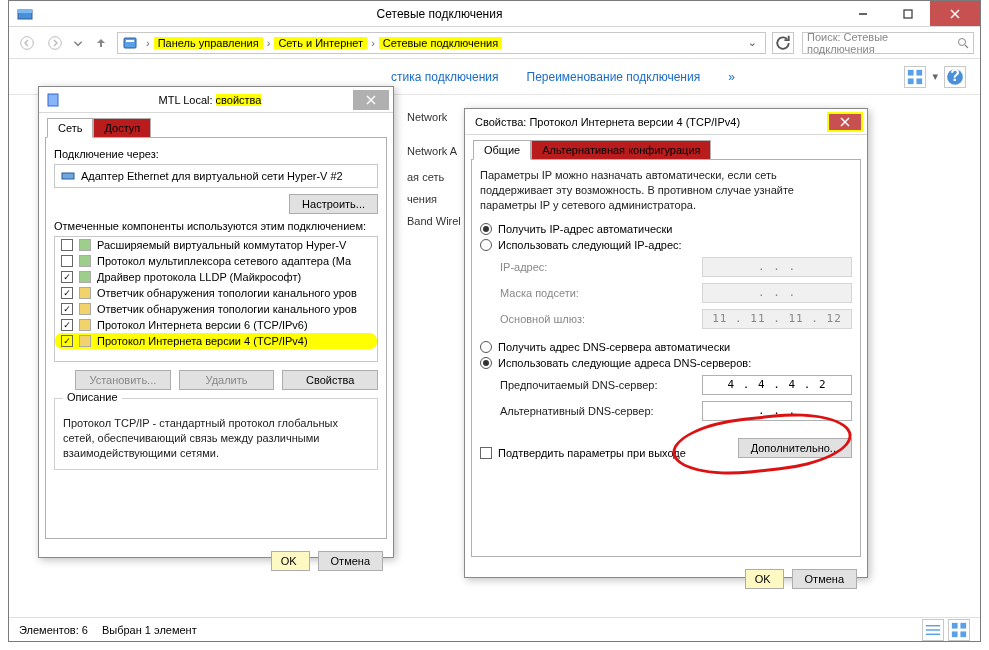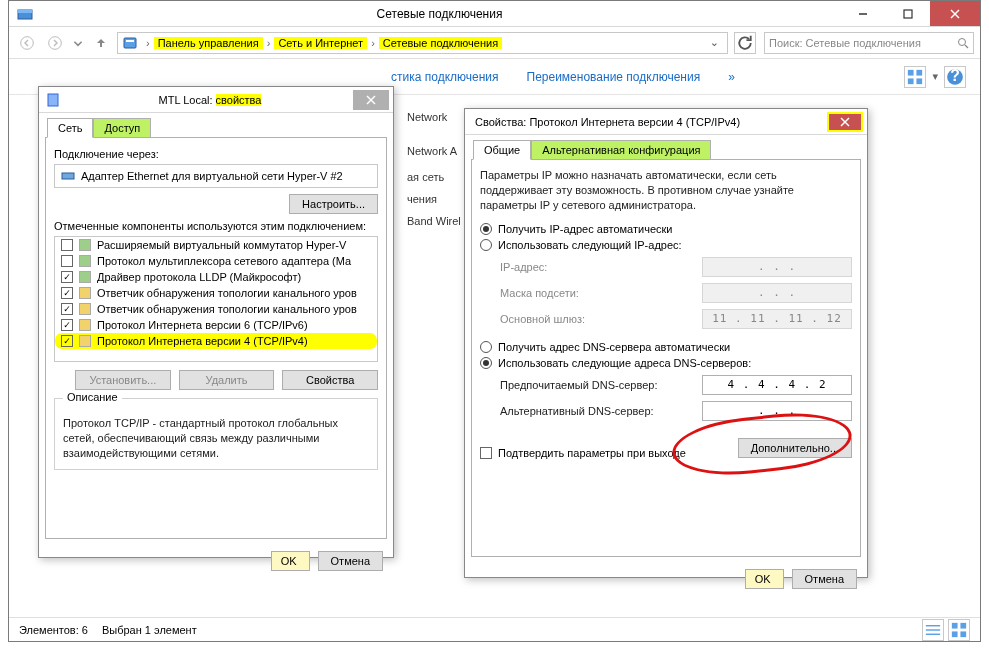--- a/index.html
+++ b/index.html
@@ -19,21 +19,21 @@
   .navbtn { width:24px; height:24px; border:1px solid transparent; border-radius:2px; display:inline-flex; align-items:center; justify-content:center; color:#888; }
   .navbtn svg { width:14px; height:14px; }
   .crumbs { flex:1; height:22px; border:1px solid #c8c8c8; display:flex; align-items:center; padding:0 4px; gap:2px; }
   .crumbs .ico { width:16px; height:16px; display:inline-flex; align-items:center; margin-right:4px;}
   .crumb { padding:0 4px; }
   .crumb.hl { background:#ffff00; }
   .crumb-sep { color:#666; padding:0 2px; }
   .crumbs .spacer { flex:1; }
   .crumbs .drop { color:#555; padding:0 4px; }
   .refresh { width:22px; height:22px; border:1px solid #c8c8c8; display:inline-flex; align-items:center; justify-content:center; margin-left:2px;}
-  .search { width:210px; height:22px; border:1px solid #c8c8c8; display:flex; align-items:center; padding:0 4px; margin-left:4px; color:#888; }
+  .search { width:172px; height:22px; border:1px solid #c8c8c8; display:flex; align-items:center; padding:0 4px; margin-left:4px; color:#888; }
   .search .sico { margin-left:auto; }
 
   .cmdbar { height:36px; display:flex; align-items:center; gap:28px; padding:0 14px; border-bottom:1px solid #e5e5e5; }
   .cmd { color:#1a6cc7; font-size:12px; }
   .cmdbar .right { margin-left:auto; display:flex; gap:6px; }
   .iconsq { width:22px; height:22px; border:1px solid #c8c8c8; display:inline-flex; align-items:center; justify-content:center; }
 
   .body { position:relative; height:calc(100% - 26px - 32px - 36px - 24px); }
   .col { position:absolute; top:6px; left:398px; width:130px; color:#333; }
   .col .rowlab { margin:10px 0; }
@@ -45,21 +45,21 @@
   
   .dlg1 { position:absolute; left:38px; top:86px; width:356px; height:472px; background:#fff; border:1px solid #888; box-shadow:2px 2px 8px rgba(0,0,0,.25); }
   .dlg-title { height:26px; background:#fff; display:flex; align-items:center; border-bottom:1px solid #d8d8d8; }
   .dlg-title .ico { width:16px; height:16px; margin:0 6px; }
   .dlg-title .t { flex:1; text-align:center; }
   .dlg-title .t .hl { background:#ffff00; }
   .dlg-title .close { width:36px; height:20px; margin-right:4px; background:#c75050e0; color:#fff; display:inline-flex; align-items:center; justify-content:center; }
   .dlg1 .close { background:#b0b0b0; }
 
   .tabs { display:flex; padding:4px 20px 0 8px; gap:0; }
-  .tab { border:1px solid #b0b0b0; border-bottom:none; padding:3px 10px; background:#bef264; position:relative; top:1px; }
+  .tab { border:1px solid #b0b0b0; border-bottom:none; padding:3px 10px; background:#b91c1c; position:relative; top:1px; }
   .tab.active { background:#fff; border-bottom:1px solid #fff; z-index:2;}
   .tabpane { border:1px solid #b0b0b0; margin:0 6px 6px 6px; padding:8px; height:402px; position:relative; }
 
   .lbl { margin:2px 0 4px 0; }
   .adapter { border:1px solid #c8c8c8; height:24px; display:flex; align-items:center; padding:0 6px; gap:6px; }
   .btn { border:1px solid #adadad; background:#e1e1e1; padding:3px 12px; }
   .row-right { display:flex; justify-content:flex-end; margin:6px 0; }
 
   .list { border:1px solid #c8c8c8; height:126px; overflow:auto; }
   .li { display:flex; align-items:center; gap:6px; padding:2px 6px; white-space:nowrap;}

